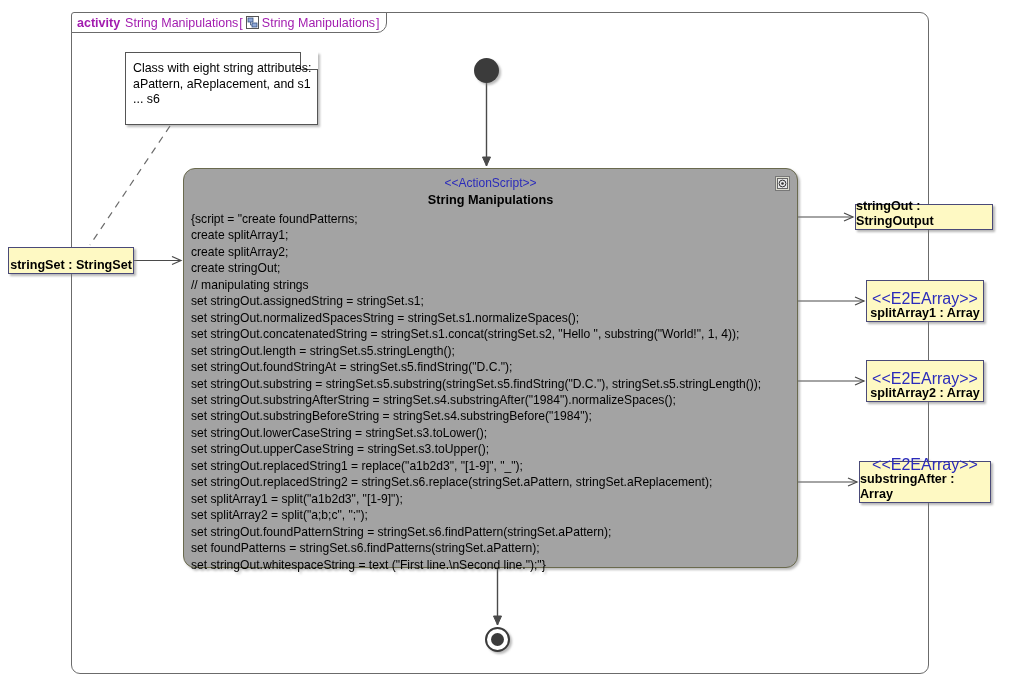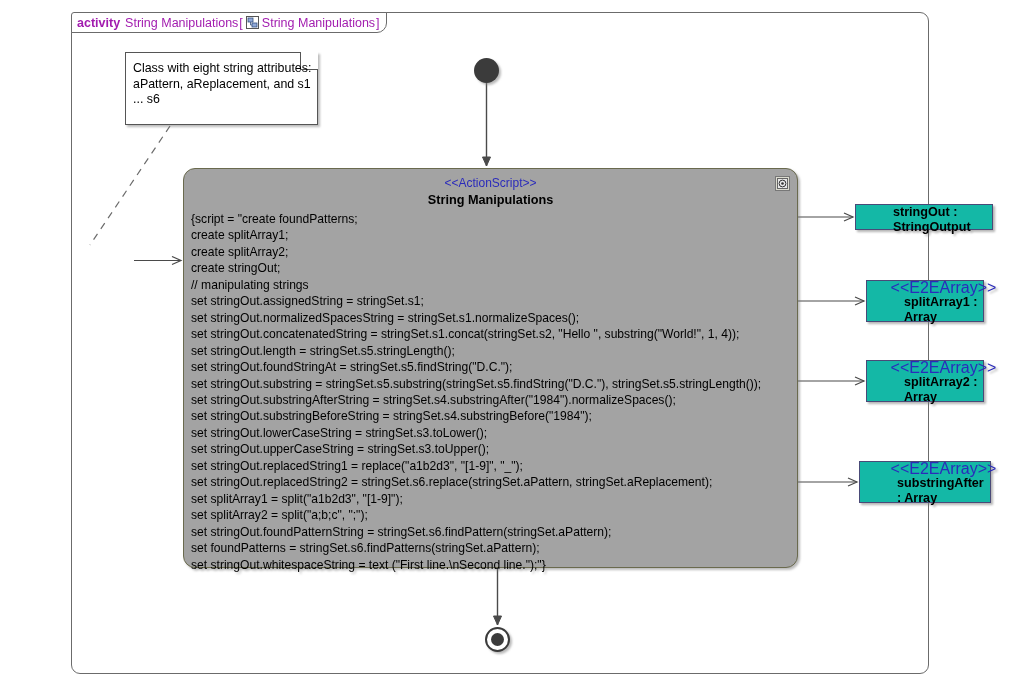--- a/index.html
+++ b/index.html
@@ -105,29 +105,28 @@
     right: 6px;
     font-size: 12.4px;
     line-height: 15.5px;
     color: #000;
     white-space: pre-line;
   }
 
   
   .objnode {
     position: absolute;
-    background: #14b8a6;
+    background: #fef9c3;
     border: 1px solid #4a4a78;
     box-sizing: border-box;
     display: flex;
     flex-direction: column;
     align-items: center;
-    justify-content: flex-start;
+    justify-content: flex-end;
     filter: drop-shadow(2px 2px 1px rgba(120,120,120,0.55));
-    padding-left: 37px;
   }
   .objnode .stereo {
     font-size: 16px;
     color: #2b2bbb;
     line-height: 14px;
   }
   .objnode .oname {
     font-size: 12.6px;
     font-weight: bold;
     color: #000;
@@ -323,20 +322,23 @@
 set stringOut.replacedString2 = stringSet.s6.replace(stringSet.aPattern, stringSet.aReplacement);
 set splitArray1 = split("a1b2d3", "[1-9]");
 set splitArray2 = split("a;b;c", ";");
 set stringOut.foundPatternString = stringSet.s6.findPattern(stringSet.aPattern);
 set foundPatterns = stringSet.s6.findPatterns(stringSet.aPattern);
 set stringOut.whitespaceString = text ("First line.\nSecond line.");"}</div>
   </div>
 
   <div class="final-node"></div>
 
+  <div class="objnode" id="node-stringset">
+    <div class="oname">stringSet : StringSet</div>
+  </div>
 
   <div class="objnode" id="node-stringout">
     <div class="oname">stringOut : StringOutput</div>
   </div>
 
   <div class="objnode" id="node-splitarray1">
     <div class="stereo">&lt;&lt;E2EArray&gt;&gt;</div>
     <div class="oname">splitArray1 : Array</div>
   </div>
 

